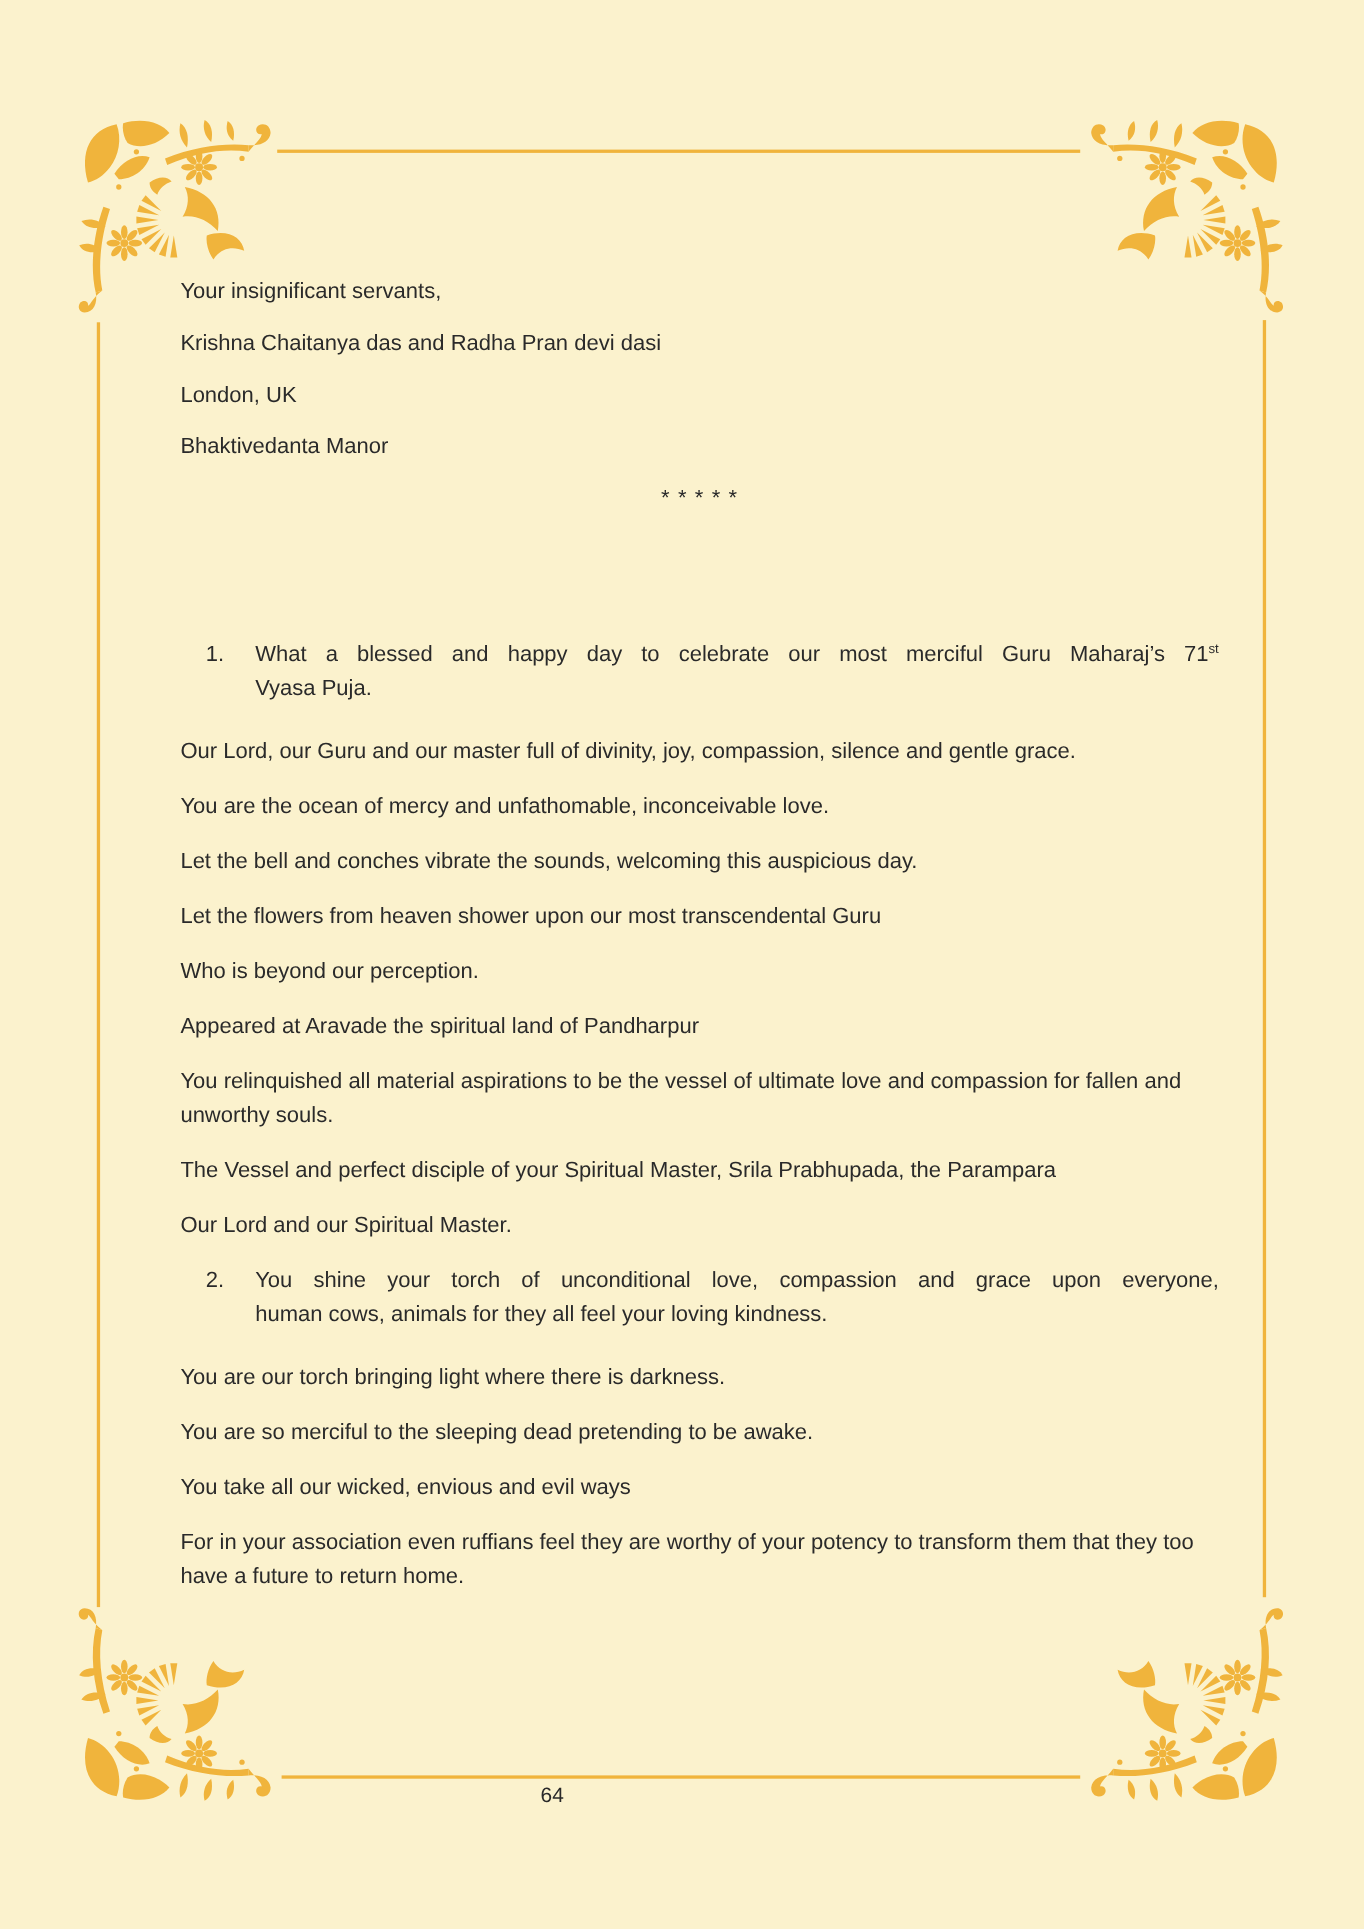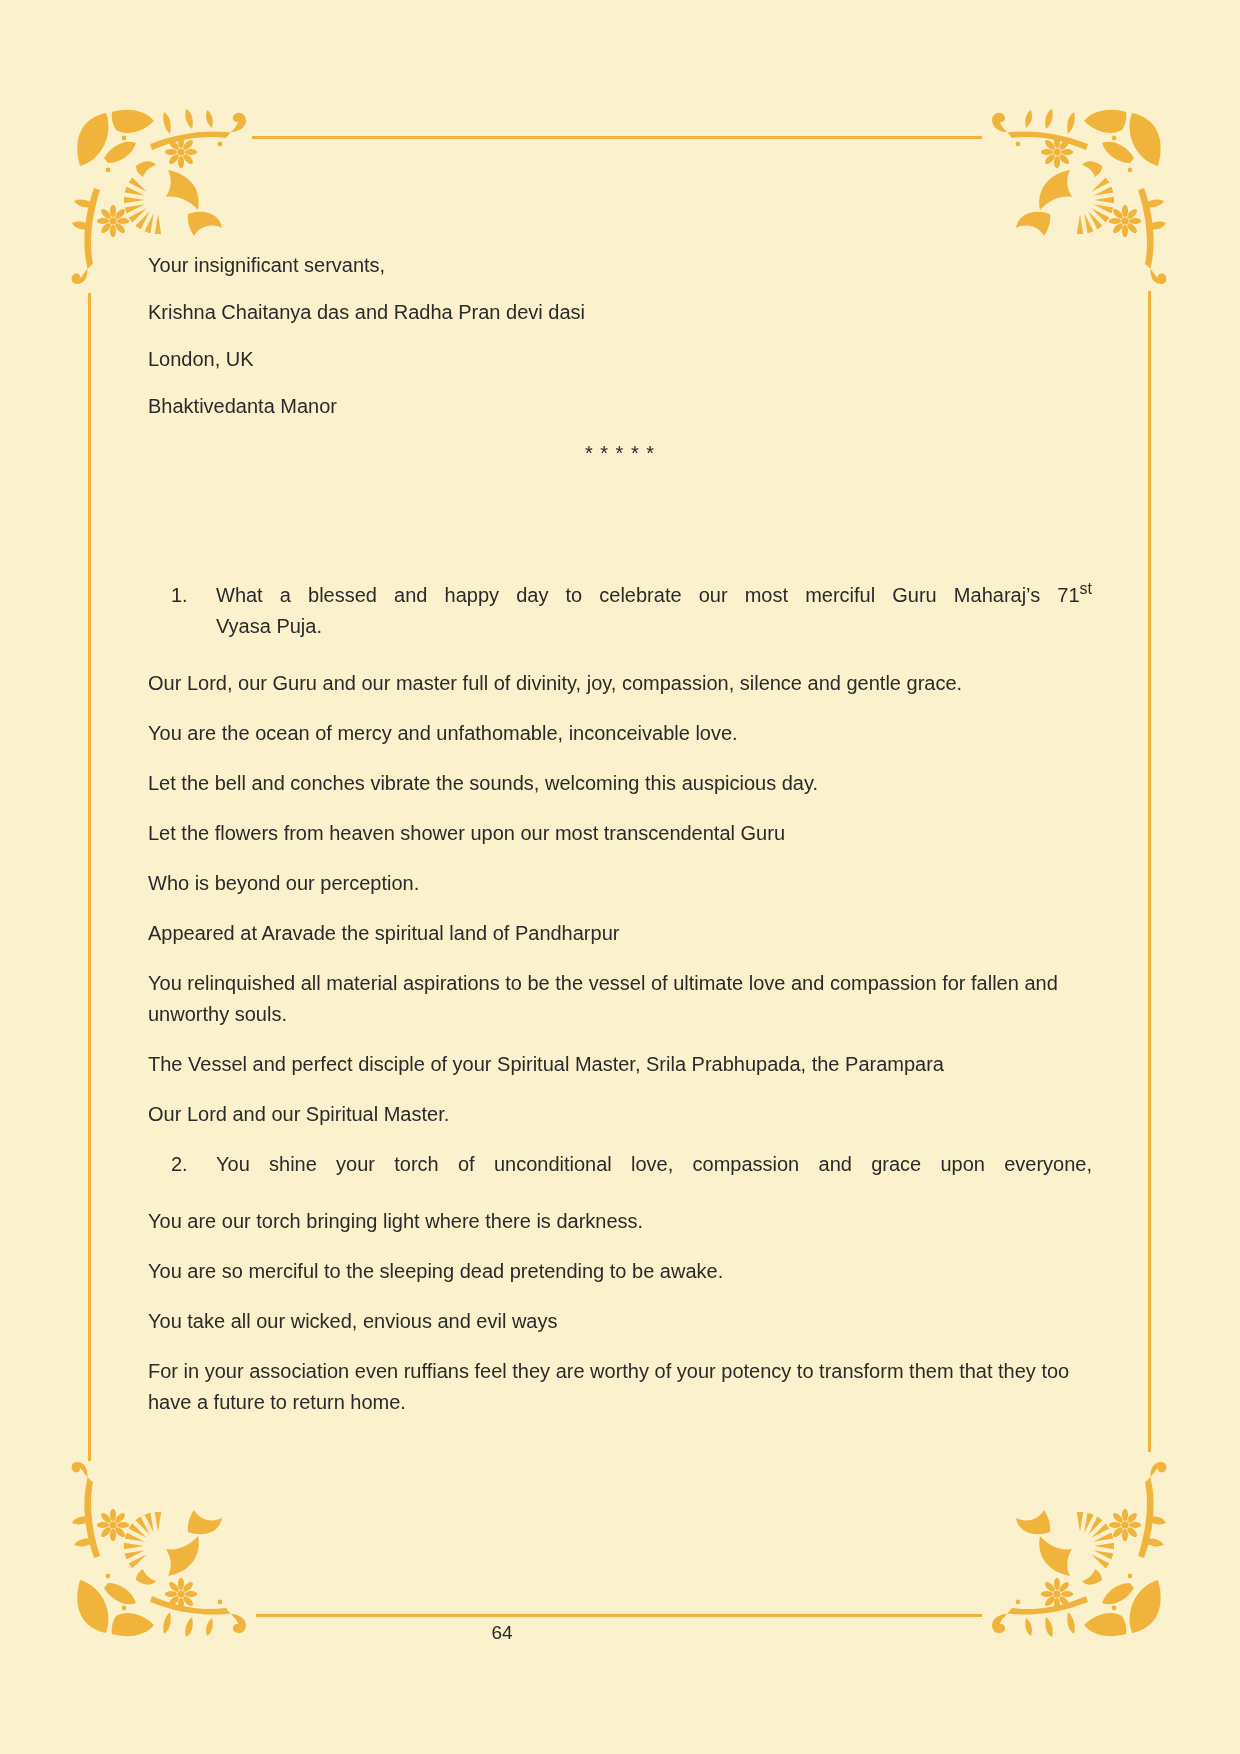--- a/index.html
+++ b/index.html
@@ -21,32 +21,32 @@
   .line-bottom{left:256px;top:1614px;width:726px;height:3px;}
   .line-left{left:88px;top:293px;width:3px;height:1168px;}
   .line-right{left:1148px;top:291px;width:3px;height:1161px;}
   .orn{position:absolute;width:190px;height:190px;}
   .orn-tl{left:70px;top:108px;}
   .orn-tr{left:978px;top:108px;transform:scaleX(-1);}
   .orn-bl{left:70px;top:1448px;transform:scaleY(-1);}
   .orn-br{left:978px;top:1448px;transform:scale(-1,-1);}
   
   .content{
-    position:absolute;left:148px;top:250px;width:944px;
+    position:absolute;left:164px;top:250px;width:944px;
     font-size:20px;line-height:31px;
   }
   .content p{margin:0 0 19px 0;}
   .sig p{margin:0 0 16px 0;}
   .stars{margin:12px 0 0 0 !important;text-align:center;letter-spacing:1px;}
   .li{position:relative;padding-left:68px;box-sizing:border-box;}
   .li .num{position:absolute;left:23px;top:0;}
   .li1{margin-top:111px;margin-bottom:26px;}
   .li2{margin-top:3px;margin-bottom:26px;}
   .just{text-align:justify;text-align-last:justify;}
-  sup{font-size:16px;line-height:0;vertical-align:super;}
+  sup{font-size:12px;line-height:0;vertical-align:super;}
   .pagenum{
     position:absolute;left:0;top:1622px;width:1004px;
     text-align:center;font-size:19px;color:var(--ink);
   }
 </style>
 </head>
 <body>
 
 <svg width="0" height="0" style="position:absolute" aria-hidden="true">
   <defs>
@@ -160,20 +160,21 @@
   <p>Let the flowers from heaven shower upon our most transcendental Guru</p>
   <p>Who is beyond our perception.</p>
   <p>Appeared at Aravade the spiritual land of Pandharpur</p>
   <p>You relinquished all material aspirations to be the vessel of ultimate love and compassion for fallen and unworthy souls.</p>
   <p>The Vessel and perfect disciple of your Spiritual Master, Srila Prabhupada, the Parampara</p>
   <p>Our Lord and our Spiritual Master.</p>
 
   <div class="li li2">
     <span class="num">2.</span>
     <div class="just">You shine your torch of unconditional love, compassion and grace upon everyone,</div>
+    <div>human cows, animals for they all feel your loving kindness.</div>
   </div>
 
   <p>You are our torch bringing light where there is darkness.</p>
   <p>You are so merciful to the sleeping dead pretending to be awake.</p>
   <p>You take all our wicked, envious and evil ways</p>
   <p>For in your association even ruffians feel they are worthy of your potency to transform them that they too have a future to return home.</p>
 
 </div>
 
 <div class="pagenum">64</div>

